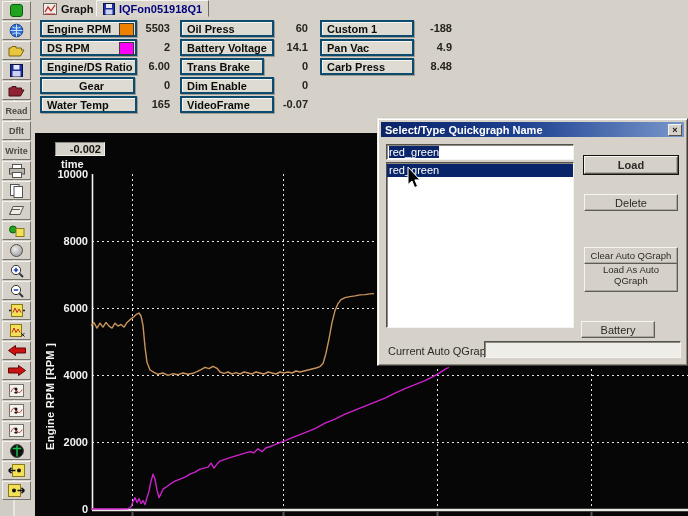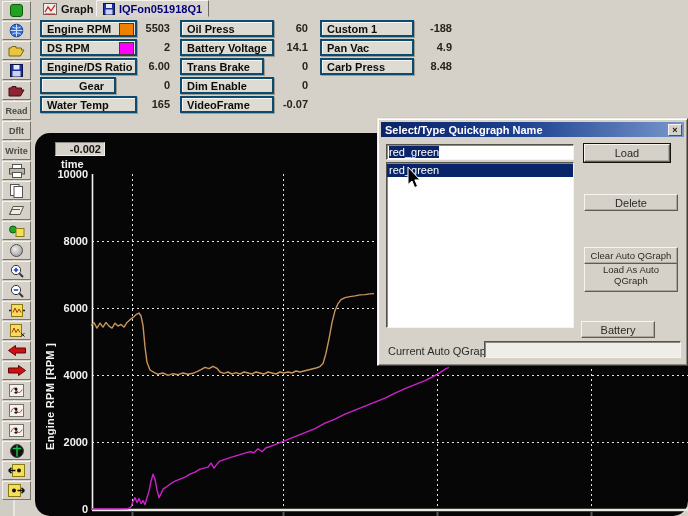--- a/index.html
+++ b/index.html
@@ -24,21 +24,21 @@
               box-shadow:0 -1px 0 #8fa8d8; }
 
   
   .pbox { position:absolute; height:17px; background:#dedbd3; border:2px solid #0c4a6e;
           box-shadow:inset 1px 1px 0 rgba(255,255,255,.75), 1px 1px 0 rgba(90,88,82,.45);
           font-weight:bold; color:#0d0d0b; display:flex; align-items:center; padding-left:5px; }
   .pval { position:absolute; height:17px; line-height:17px; font-weight:bold; color:#26241f; text-align:right; }
   .swatch { position:absolute; top:1px; right:1px; width:15px; height:13px; border:1px solid #403d38; }
 
   
-  #graph-panel { position:absolute; left:35px; top:133px; width:653px; height:383px; background:#060606;border-radius:15px; }
+  #graph-panel { position:absolute; left:35px; top:133px; width:653px; height:383px; background:#060606; }
   #cursor-readout { position:absolute; left:20px; top:9px; width:50px; height:14px; background:#d6d2ca;
                     border:1px solid; border-color:#8c8982 #f2f0ea #f2f0ea #8c8982;
                     font-weight:bold; color:#15130f; text-align:right; padding-right:3px; line-height:12px; }
   #time-label { position:absolute; left:26px; top:25px; color:#f2f2f2; font-weight:bold; }
   .ytick { position:absolute; left:4px; width:49px; text-align:right; color:#f2f2f2; font-weight:bold; height:13px; line-height:13px; }
   #y-axis-label { position:absolute; left:9px; top:317px; transform:rotate(-90deg); transform-origin:left top;
                   white-space:nowrap; color:#f2f2f2; font-weight:bold; letter-spacing:.3px; }
   #plot-svg { position:absolute; left:0; top:0; }
 
   
@@ -57,21 +57,21 @@
   #qg-input { left:8px; top:25px; width:188px; height:16px; }
   #qg-input .selected-text { background:#0a246a; color:#fff; }
   #qg-list { position:absolute; left:8px; top:43px; width:188px; height:166px; background:#fff;
              border:1px solid; border-color:#55524b #f5f3ef #f5f3ef #55524b; box-shadow:inset 1px 1px 0 #8b887f;
              padding-top:1px; }
   .list-item.selected { background:#0a246a; color:#fff; height:13px; line-height:13px; padding:0 2px; }
   .btn { position:absolute; background:#d5d1c9; border:1px solid; border-color:#f6f4f0 #5f5c55 #5f5c55 #f6f4f0;
          box-shadow:inset -1px -1px 0 #aaa79e; color:#2c2a26; text-align:center;
          display:flex; align-items:center; justify-content:center; cursor:default; }
   .btn.default { box-shadow:0 0 0 1px #15130f, inset -1px -1px 0 #aaa79e; }
-  #btn-load { left:206px; top:25px; width:86px; height:18px; }
+  #btn-load { left:206px; top:37px; width:94px; height:18px;font-weight:bold; }
   #btn-save { left:206px; top:56px; width:94px; height:17px; }
   #btn-delete { left:206px; top:75px; width:94px; height:17px; }
   #btn-load-auto { left:206px; top:107px; width:94px; height:34px; font-size:9.5px;margin-top:32px; }
   #btn-clear-auto { left:206px; top:128px; width:94px; height:17px; font-size:9.5px; }
   #btn-cancel { left:203px; top:202px; width:74px; height:17px; }
   #current-label { position:absolute; left:10px; top:226px; color:#2c2a26; }
   #current-input { left:106px; top:222px; width:197px; height:17px; background:#efede7; }
   #cursor-arrow { position:absolute; left:28px; top:47px; z-index:30; }
 </style>
 </head>
@@ -246,21 +246,21 @@
       <div class="pval" style="left: 130px; top: 20px; width: 40px;">5503</div>
       <div class="pbox" style="left: 40px; top: 39px; width: 97px;">
         <span>DS RPM</span>
         <div class="swatch" style="background: rgb(255, 0, 255);"></div>
       </div>
       <div class="pval" style="left: 130px; top: 39px; width: 40px;">2</div>
       <div class="pbox" style="left: 40px; top: 58px; width: 97px;">
         <span>Engine/DS Ratio</span>
       </div>
       <div class="pval" style="left: 130px; top: 58px; width: 40px;">6.00</div>
-      <div class="pbox" style="left: 40px; top: 77px; width: 76px; padding-left: 37px;">
+      <div class="pbox" style="left: 40px; top: 77px; width: 95px; padding-left: 37px;">
         <span>Gear</span>
       </div>
       <div class="pval" style="left: 130px; top: 77px; width: 40px;">0</div>
       <div class="pbox" style="left: 40px; top: 96px; width: 97px;">
         <span>Water Temp</span>
       </div>
       <div class="pval" style="left: 130px; top: 96px; width: 40px;">165</div>
       <div class="pbox" style="left: 180px; top: 20px; width: 94px;">
         <span>Oil Press</span>
       </div>

